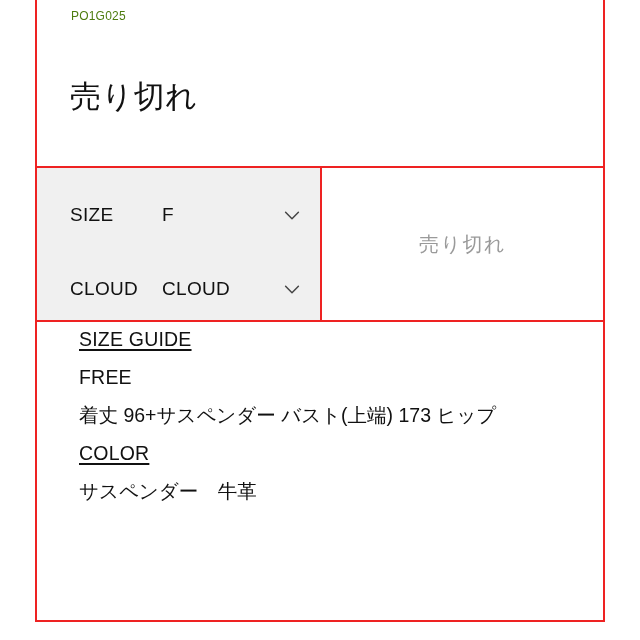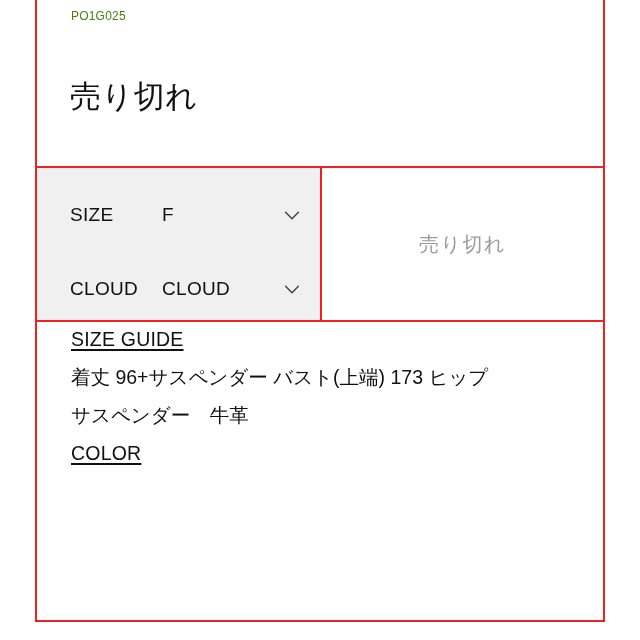--- a/index.html
+++ b/index.html
@@ -133,21 +133,21 @@
     border: 0;
     padding: 0;
     font-family: inherit;
     cursor: default;
     user-select: none;
   }
 
   
   .details-region {
     position: absolute;
-    left: 0;
+    left: 8px;
     top: 360px;
     width: 536px;
     bottom: 0;
     overflow: hidden;
     box-sizing: border-box;
     border-radius: 6px;
   }
   .details-inner {
     position: absolute;
     left: 34px;
@@ -210,22 +210,23 @@
       <button class="soldout-button" disabled="">売り切れ</button>
     </div>
 
   </div>
 
   <div class="details-region">
     <div class="details-inner">
       <div class="det-line">
         <span class="det-head">SIZE GUIDE</span>
       </div>
+      <div class="det-line">FREE</div>
       <div class="det-line jp">着丈 96+サスペンダー  バスト(上端) 173  ヒップ</div>
-      <div class="det-line jp">サスペンダー　牛革</div>
       <div class="det-line">
         <span class="det-head">COLOR</span>
       </div>
+      <div class="det-line jp">サスペンダー　牛革</div>
 
     </div>
   </div>
 
 </div>
 
 </body></html>

